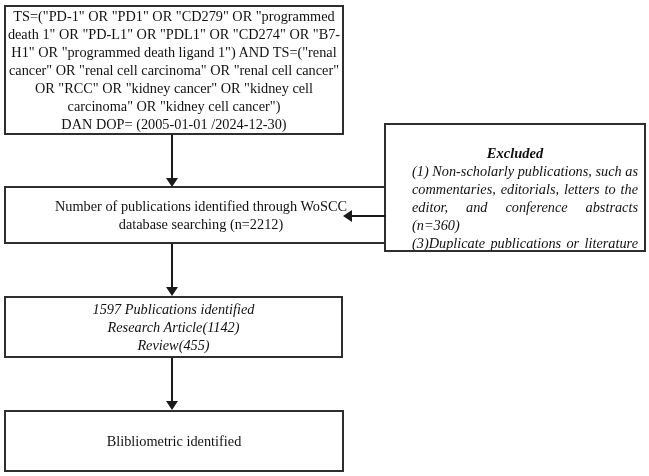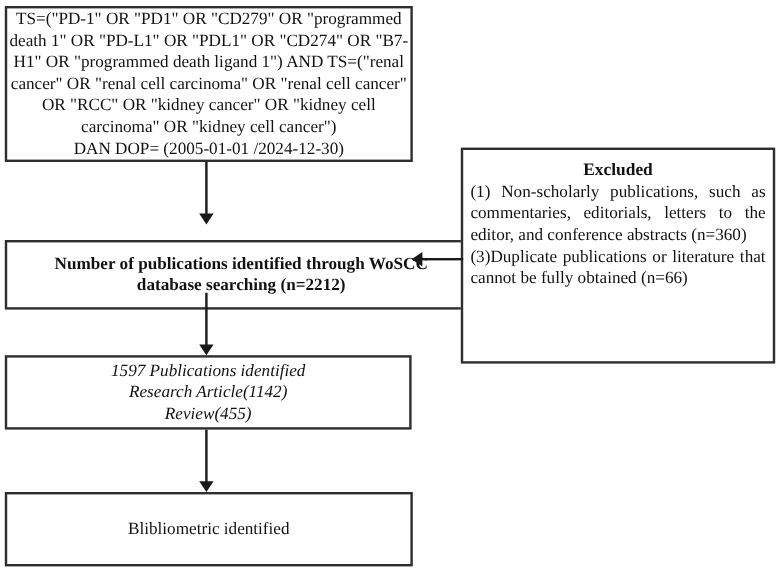--- a/index.html
+++ b/index.html
@@ -27,39 +27,41 @@
     overflow: hidden;
   }
   .box .txt {
     width: 100%;
     text-align: center;
     white-space: pre;
     font-size: 14.3px;
     line-height: 18px;
   }
   #box-query    { left: 4px;   top: 5px;   width: 340px; height: 130px; }
-  #box-identified { left: 4px; top: 200px; width: 394px; height: 58px; font-weight: bold; }
+  #box-identified { left: 4px; top: 186px; width: 394px; height: 58px; }
   #box-included { left: 4px;   top: 296px; width: 339px; height: 62px; font-style: italic; }
   #box-analysis { left: 4px;   top: 410px; width: 340px; height: 62px; }
 
   #box-excluded {
-    left: 384px; top: 123px; width: 262px; height: 180px;
+    left: 384px; top: 123px; width: 262px; height: 129px;
     display: block;
-    padding: 8px 6px;
+    padding: 19px 6px;
+    font-style: italic;
   }
   .excl-title {
     text-align: center;
     font-weight: bold;
     font-size: 14.5px;
     line-height: 18px;
   }
   .excl-item {
     text-align: justify;
     font-size: 14.3px;
     line-height: 18px;
+    margin-left: 20px;
   }
 
   .shaft-v {
     position: absolute;
     width: 2px;
     background: #1a1a1a;
   }
   .shaft-h {
     position: absolute;
     height: 2px;

